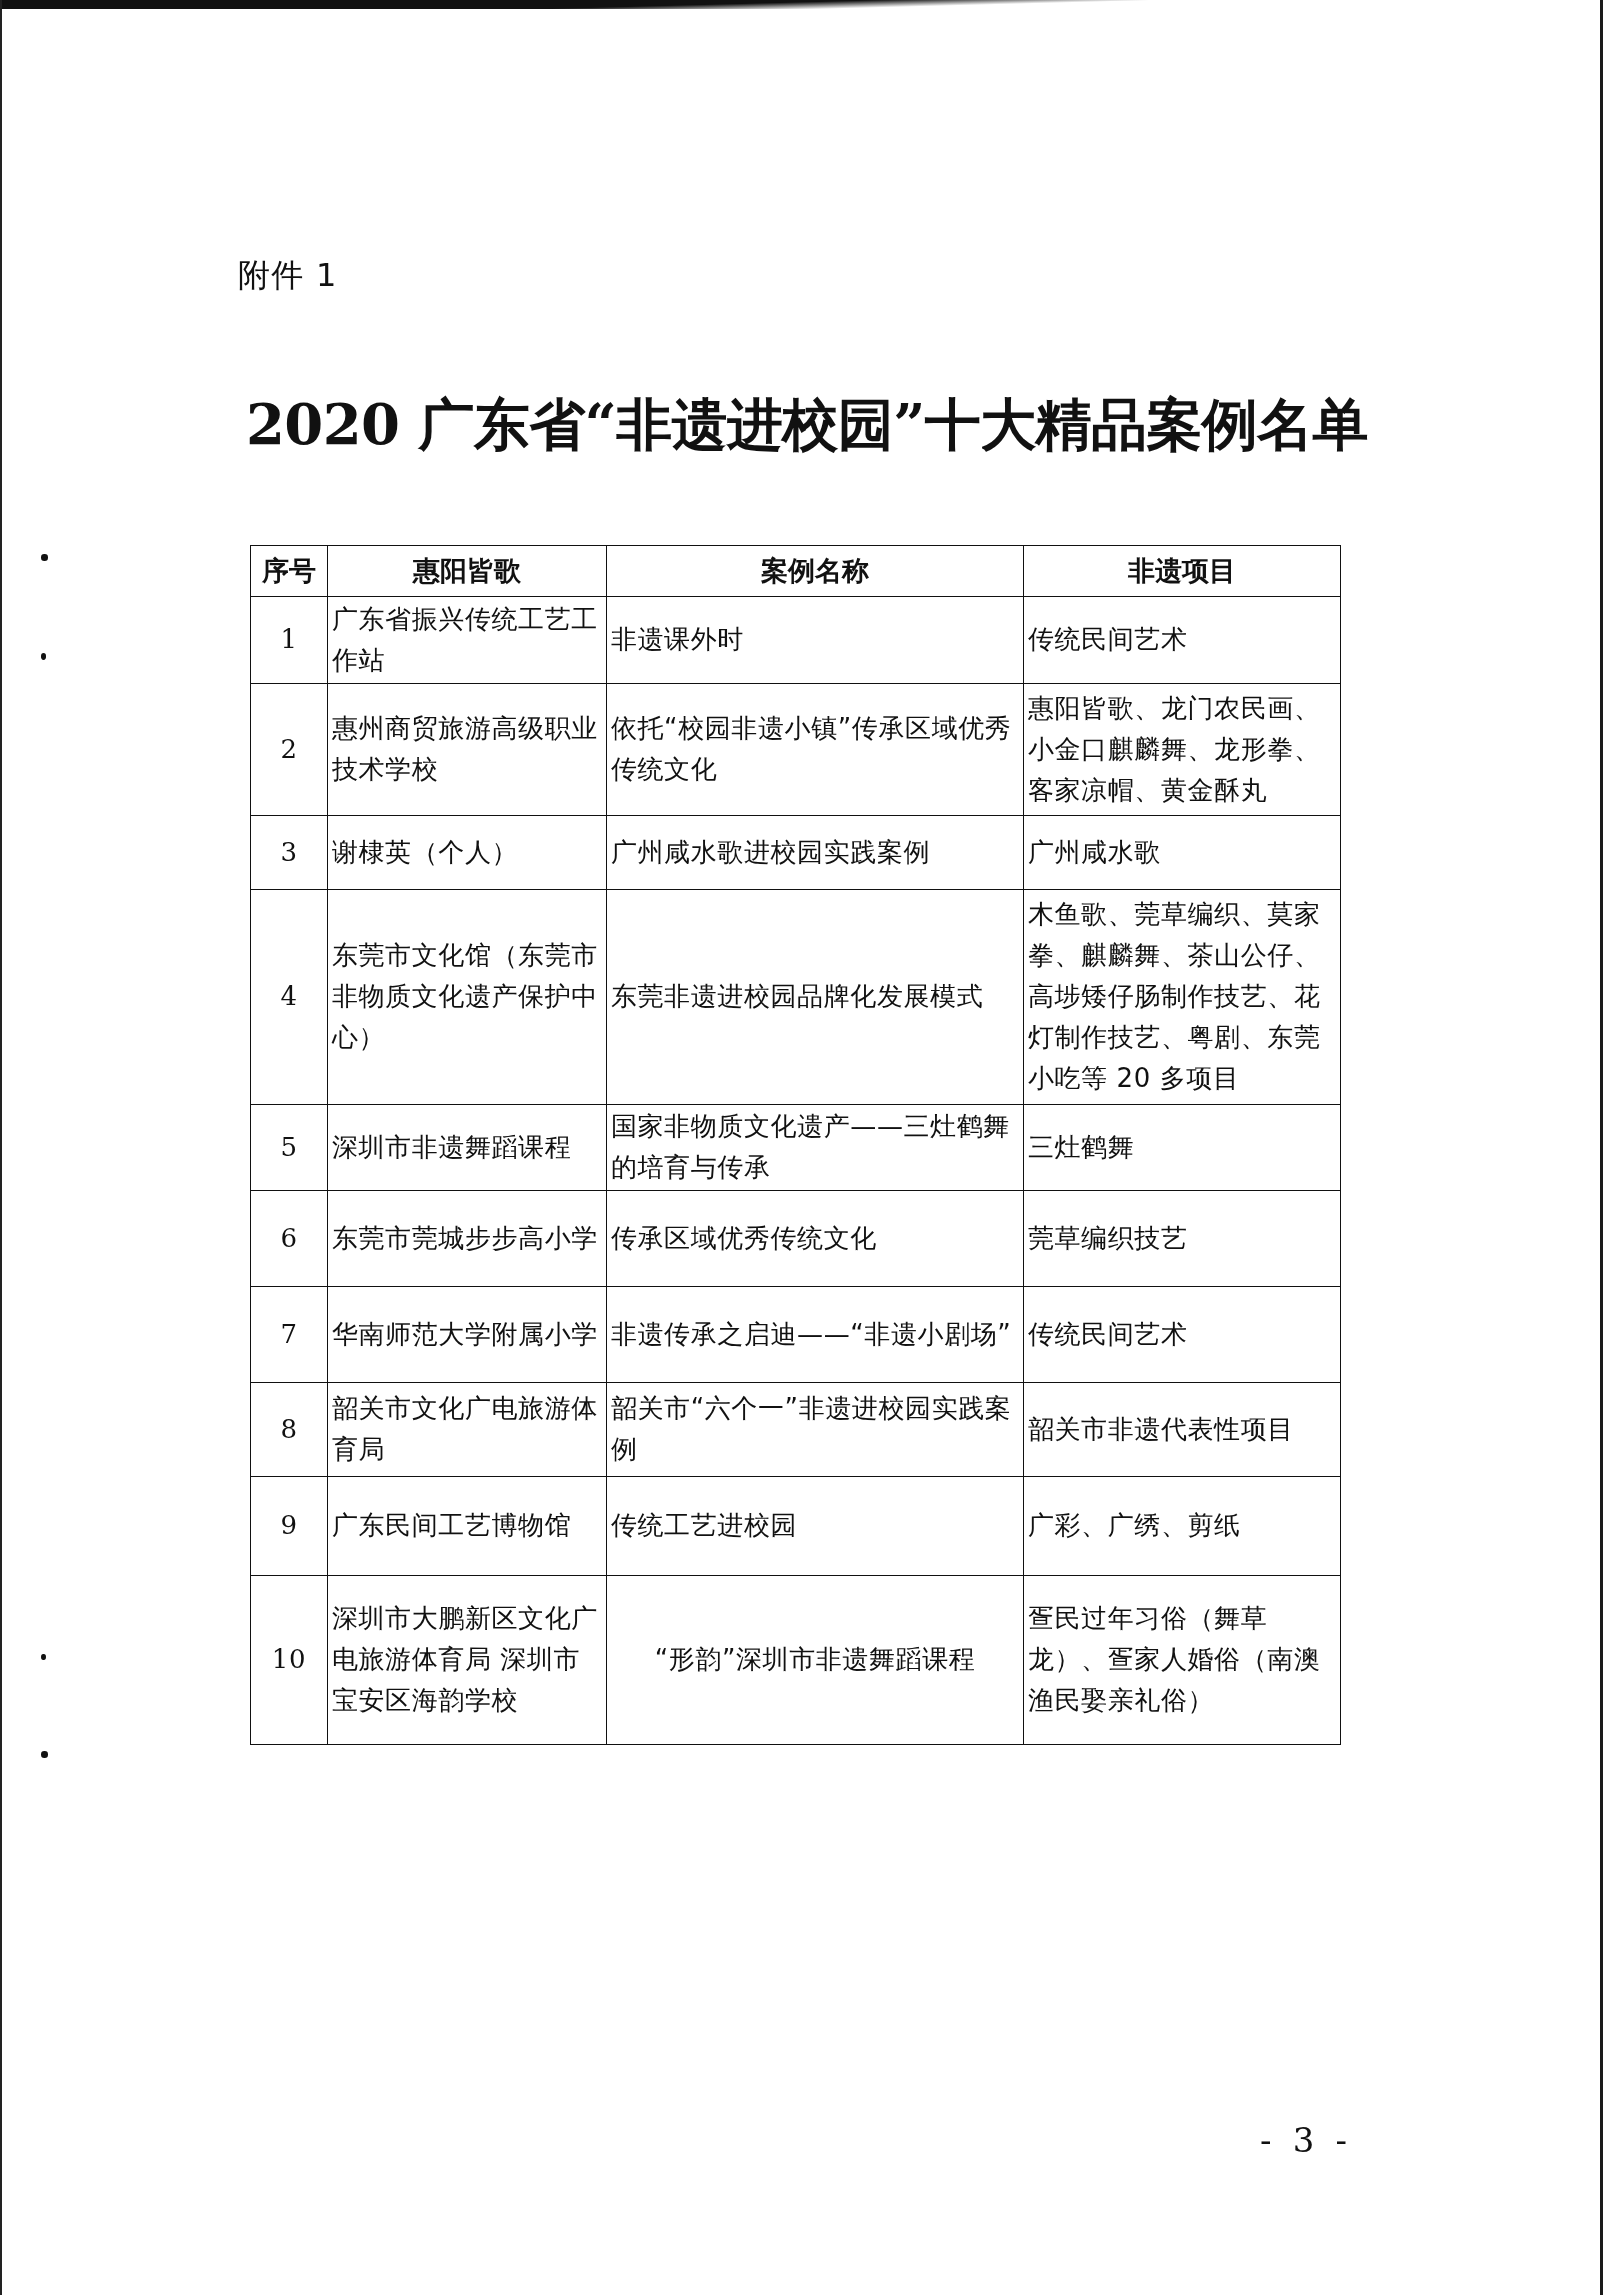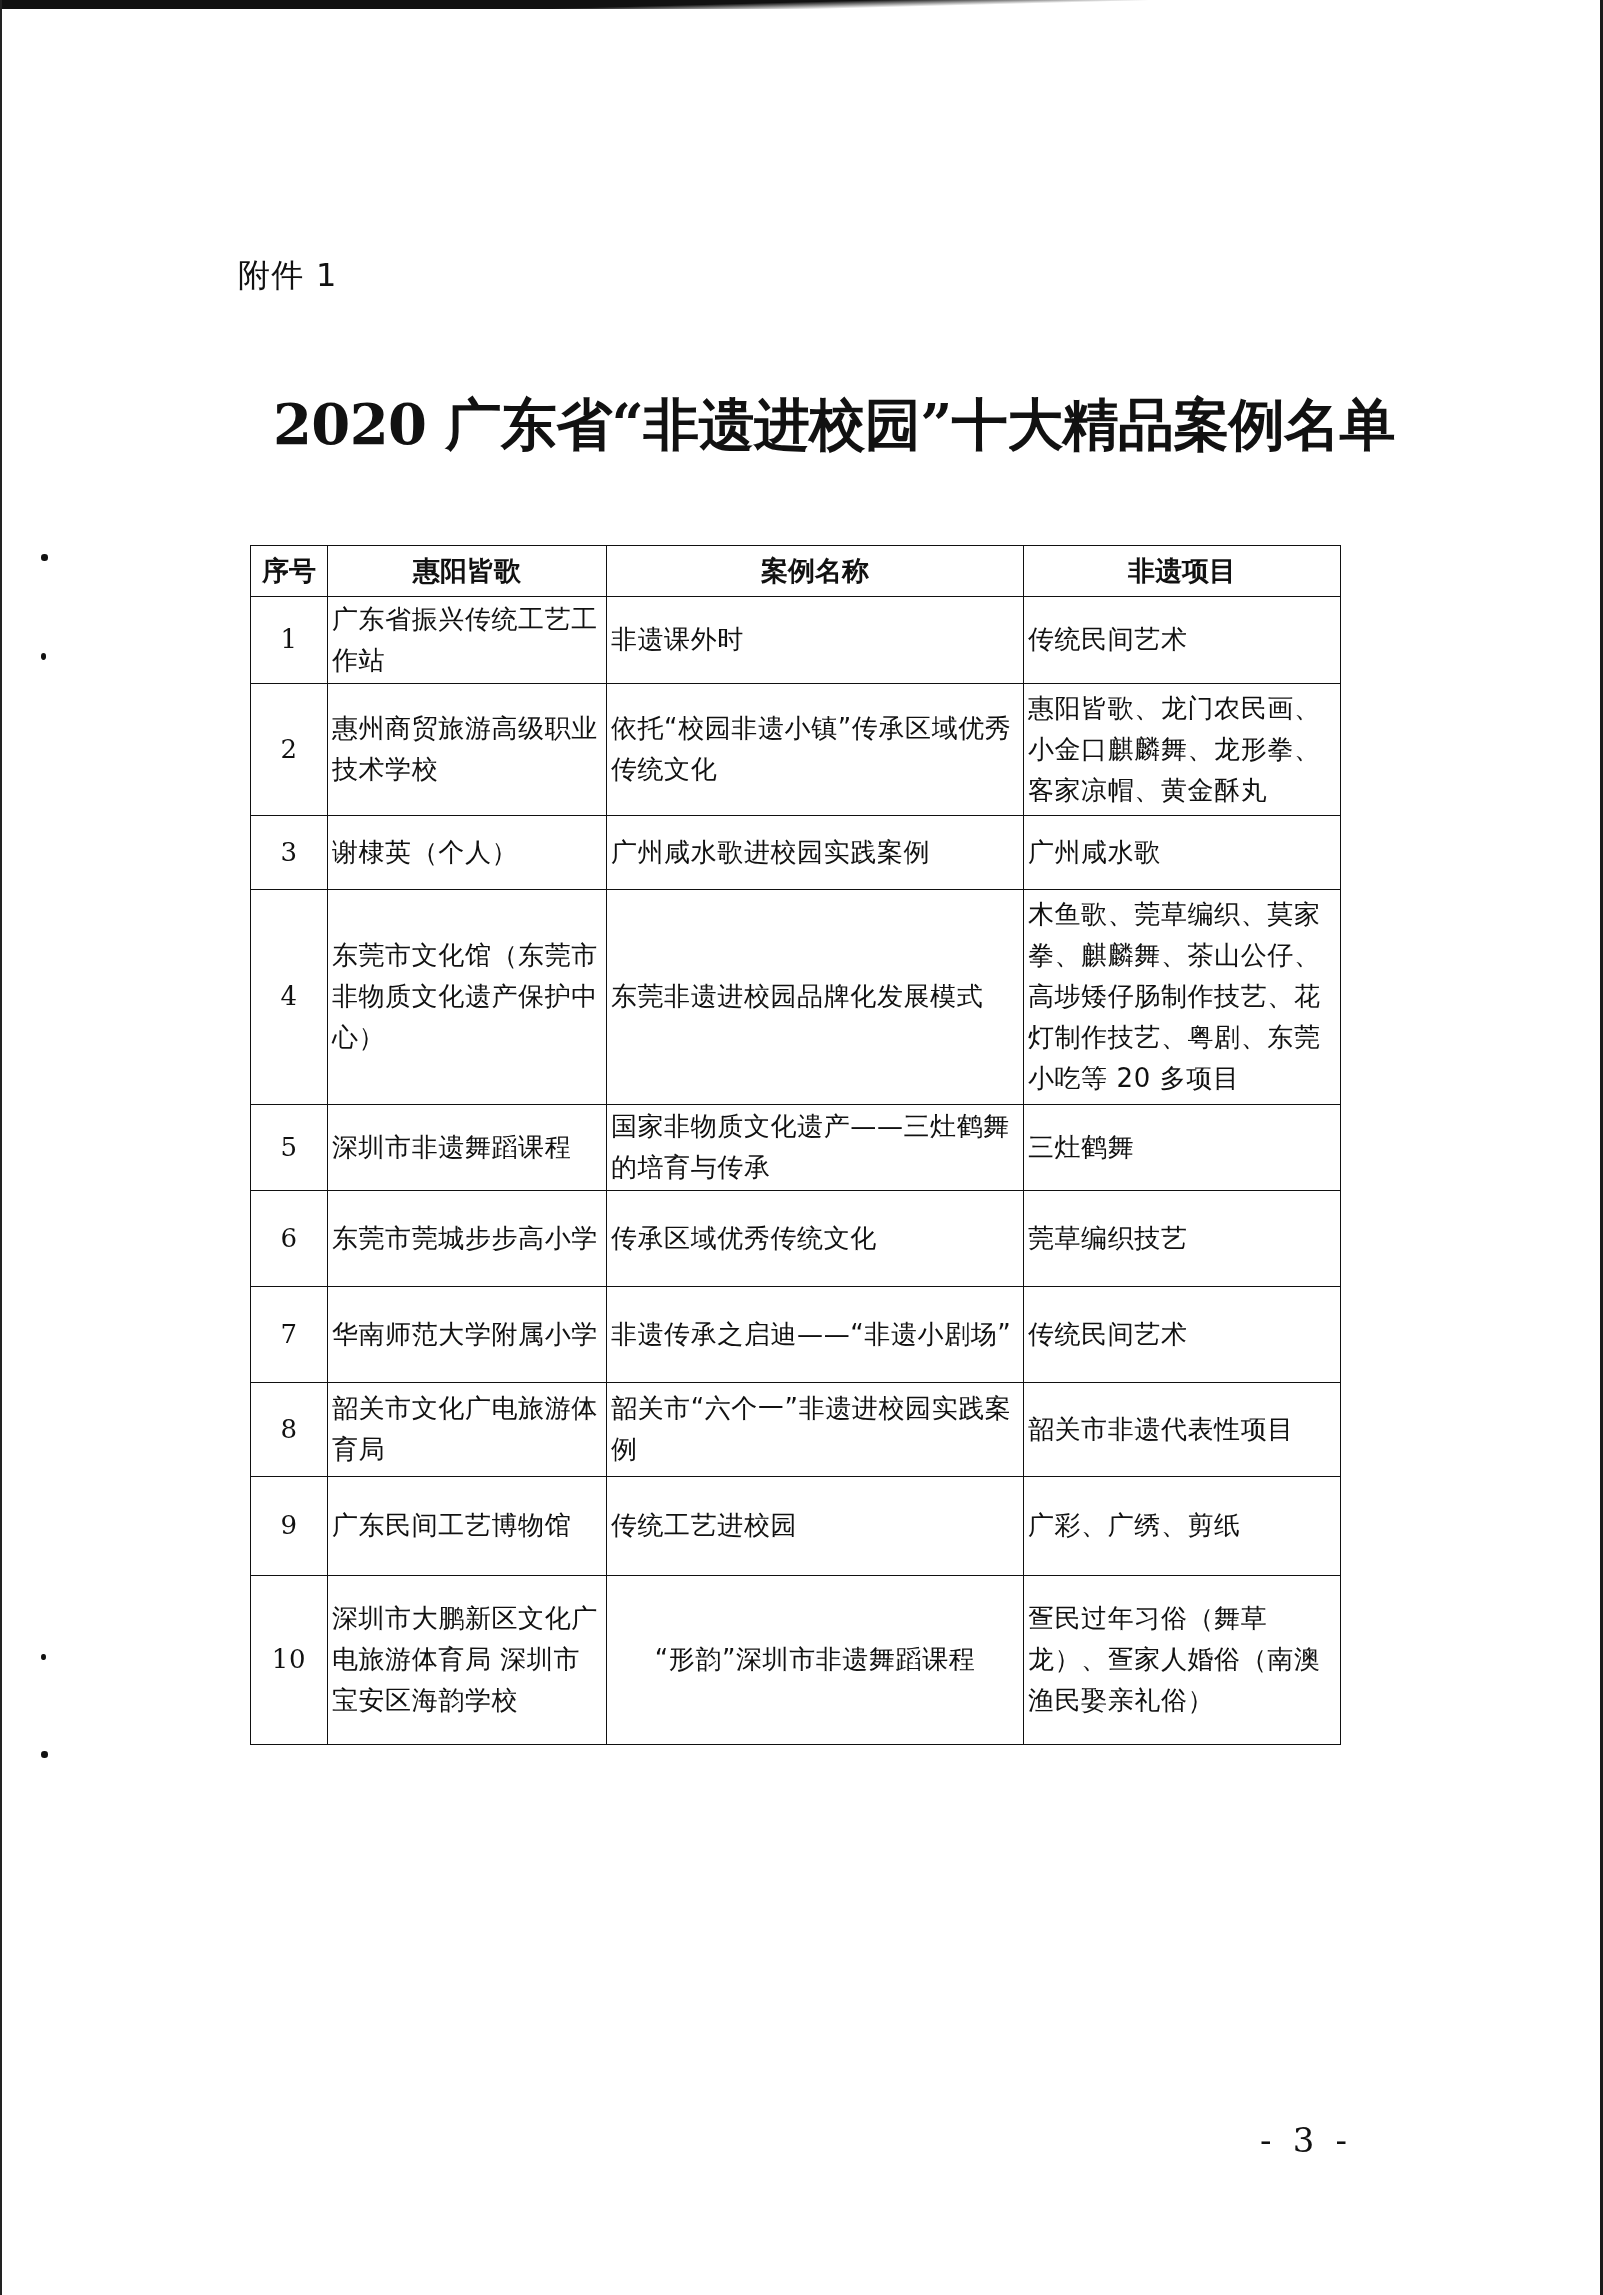--- a/index.html
+++ b/index.html
@@ -20,21 +20,20 @@
     .attach-label {
       position: absolute; left: 238px; top: 213px;
       font-family: "DejaVu Sans", "Liberation Sans", sans-serif;
       font-size: 32px; letter-spacing: 1.3px; margin-top: 41px;
     }
     .doc-title {
       position: absolute; left: 246px; top: 388px; width: 1112px;
       font-family: "DejaVu Serif", "Liberation Serif", serif;
       font-size: 56px; font-weight: bold; letter-spacing: -0.6px;
       white-space: nowrap;
-      margin-left: 27px;
     }
 
     table.case-table {
       position: absolute; left: 250px; top: 545px; width: 1090px;
       border-collapse: collapse; table-layout: fixed;
     }
     .case-table th, .case-table td {
       border: 1.9px solid #111;
       padding: 1.3px 3.9px;
       font-size: 26px; line-height: 41px;

